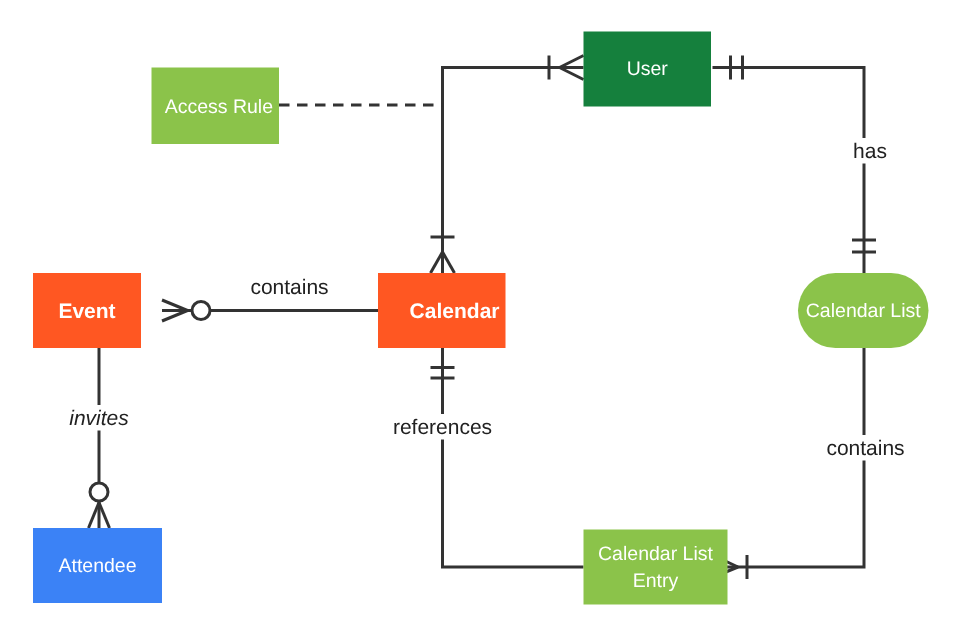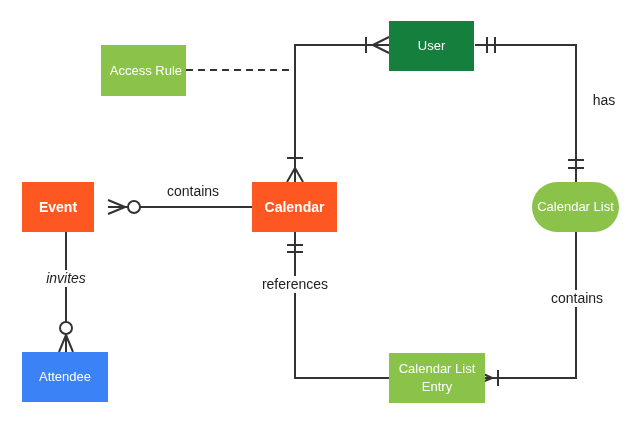--- a/index.html
+++ b/index.html
@@ -105,21 +105,21 @@
       <line x1="492" y1="378" x2="475" y2="370"></line>
       <line x1="492" y1="378" x2="475" y2="385"></line>
       <line x1="498" y1="370" x2="498" y2="386"></line>
     </g>
   </svg>
 
   <div class="entity bold" style="left: 22px; top: 182px; width: 72px; height: 50px; background-color: rgb(255, 87, 34);">
     <span>Event</span>
   </div>
 
-  <div class="entity bold" style="left: 252px; top: 182px; width: 85px; height: 50px; background-color: rgb(255, 87, 34);">
+  <div class="entity bold" style="left: 252px; top: 182px; width: 85px; height: 50px; background-color: rgb(255, 87, 34); justify-content: flex-end;">
     <span>Calendar</span>
   </div>
 
   <div class="entity" style="left: 101px; top: 45px; width: 85px; height: 51px; background-color: rgb(139, 195, 74); justify-content: flex-end;">
     <span>Access Rule</span>
   </div>
 
   <div class="entity" style="left: 389px; top: 21px; width: 85px; height: 50px; background-color: #15803d;">
     <span>User</span>
   </div>
@@ -134,19 +134,19 @@
 
   <div class="entity" style="left: 389px; top: 353px; width: 96px; height: 50px; background-color: rgb(139, 195, 74);">
     <span>Calendar List Entry</span>
   </div>
 
   <div class="rel-label" style="left: 193px; top: 184px; color: rgb(33, 33, 33);">contains</div>
 
   <div class="rel-label bg" style="left: 66px; top: 270px; color: rgb(33, 33, 33); font-style: italic;">invites</div>
 
 
-  <div class="rel-label bg" style="left: 580px; top: 92px; color: rgb(33, 33, 33); margin-left: 24px;">has</div>
+  <div class="rel-label bg" style="left: 580px; top: 92px; color: rgb(33, 33, 33);">has</div>
 
   <div class="rel-label bg" style="left: 295px; top: 276px; color: rgb(33, 33, 33);">references</div>
 
   <div class="rel-label bg" style="left: 577px; top: 290px; color: rgb(33, 33, 33);">contains</div>
 
 </div>
 
 </body></html>

